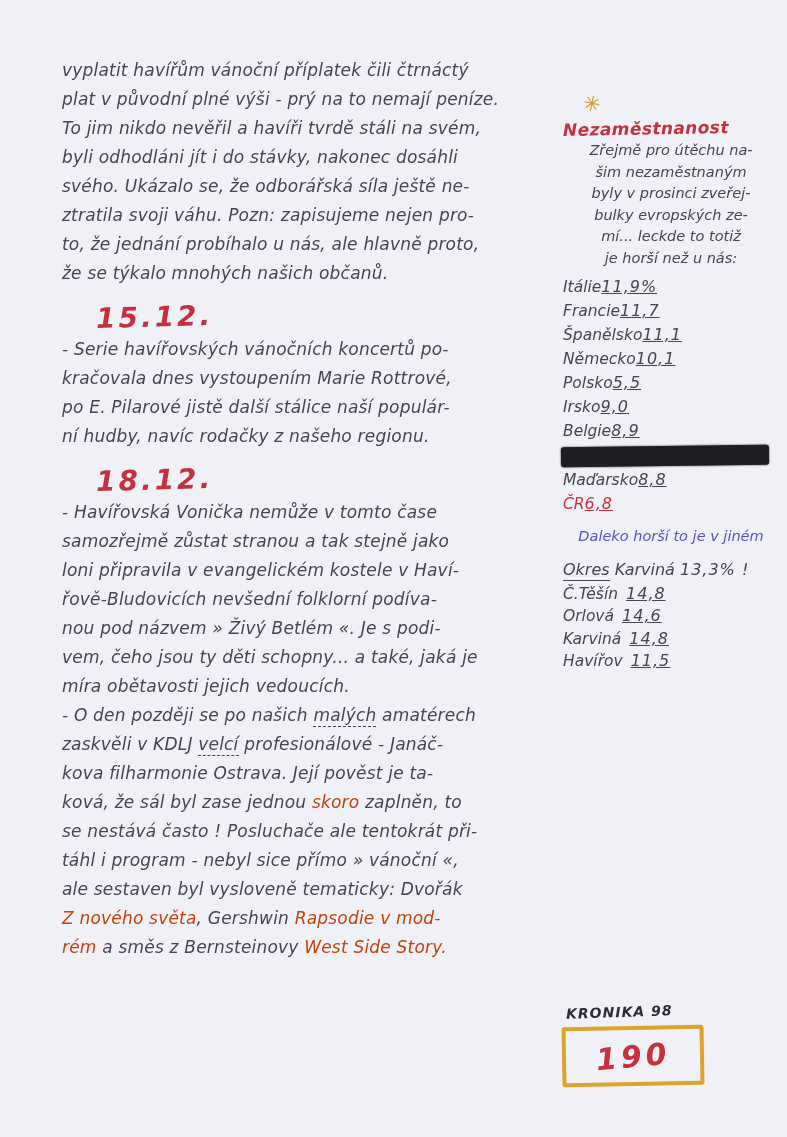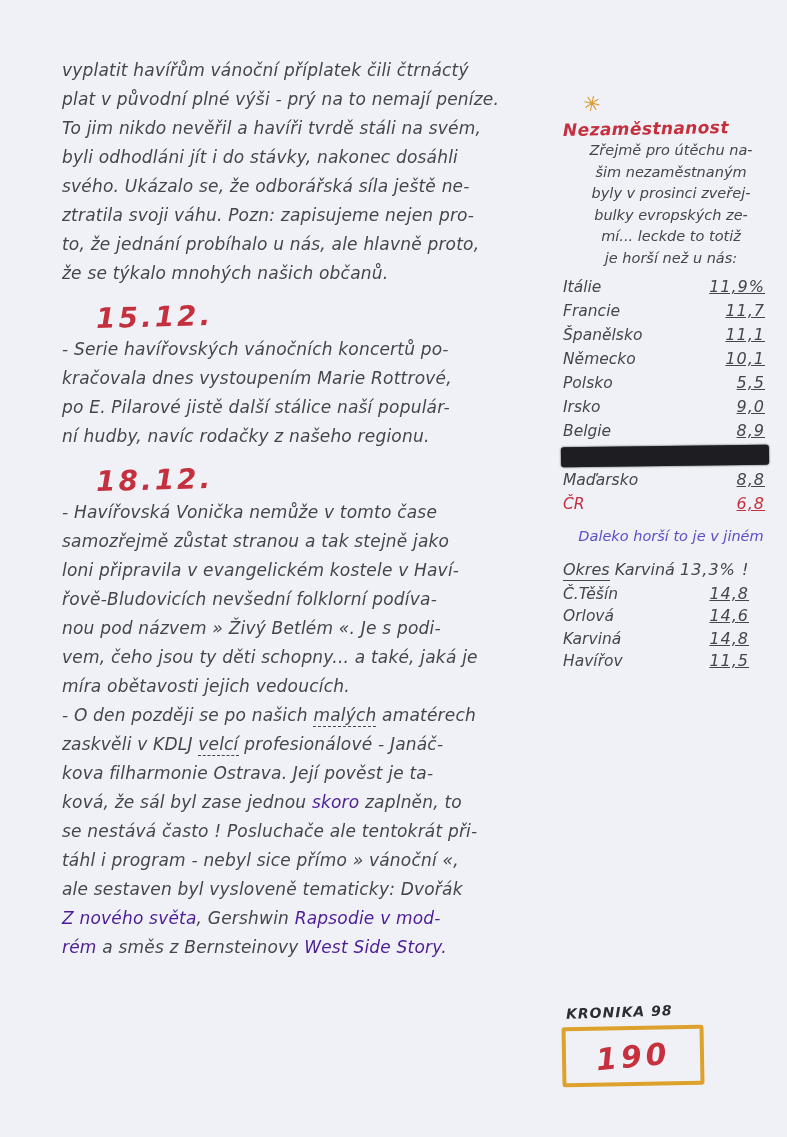--- a/index.html
+++ b/index.html
@@ -7,41 +7,41 @@
     width:787px;height:1137px;position:relative;overflow:hidden;
     background:#eff1f6;
     font-family:"DejaVu Sans",sans-serif;
   }
   .hand{font-style:italic;color:#45454f;}
   
   .main-col{position:absolute;left:62px;top:56px;width:498px;}
   .line{font-size:17px;line-height:29px;white-space:nowrap;letter-spacing:.2px;}
   .date{font-size:28px;line-height:40px;font-weight:bold;color:#c4303e;
         margin:5px 0 2px 34px;letter-spacing:3px;transform:rotate(-1.5deg);}
-  .blue{color:#4c1d95;}
+  .blue{color:#c2410c;}
   .red{color:#c4303e;}
   .u-dash{border-bottom:1.6px dashed currentColor;padding-bottom:1px;}
   .u-solid{border-bottom:1.6px solid currentColor;padding-bottom:1px;}
   
   .sidebar{position:absolute;left:563px;top:92px;width:216px;}
   .star{display:inline-block;color:#d8992e;font-size:21px;margin-left:20px;
         font-style:normal;transform:rotate(12deg);}
   .sb-head{font-size:17px;line-height:24px;font-weight:bold;color:#c4303e;
            letter-spacing:.4px;transform:rotate(-1deg);}
   .iline{font-size:14.5px;line-height:21.5px;white-space:nowrap;text-align:center;}
   .sb-table{margin-top:6px;}
-  .trow{display:flex;justify-content:space-between;font-size:15.5px;
+  .trow{display:flex;justify-content:flex-start;font-size:15.5px;
         line-height:24px;padding-right:14px;white-space:nowrap;}
   .trow .val{font-size:16px;letter-spacing:1px;text-decoration:underline;}
   .bar{height:20px;background:#1e1e22;width:208px;margin:3px 0 2px -2px;
        transform:rotate(-.7deg);border-radius:3px;box-shadow:0 0 2px #1e1e22;}
   .note{margin-top:10px;color:#5a4fc6;}
   .cityfirst{font-size:16px;line-height:27px;white-space:nowrap;margin-top:8px;}
   .cityfirst .val{letter-spacing:1px;}
-  .cities .trow{padding-right:30px;line-height:22.5px;}
+  .cities .trow{padding-right:30px;line-height:22.5px;gap:8px;}
   
   .kronika{position:absolute;left:566px;top:1004px;font-size:14px;font-weight:bold;
            letter-spacing:1px;color:#2c2c34;transform:rotate(-2deg);}
   .pagebox{position:absolute;left:562px;top:1026px;width:134px;height:52px;
            border:4px solid #dda22c;border-radius:3px;transform:rotate(-1deg);
            display:flex;align-items:center;justify-content:center;}
   .pagenum{color:#c8303e;font-size:30px;font-weight:bold;letter-spacing:4px;
            transform:rotate(-4deg);}
 </style>
 </head>

